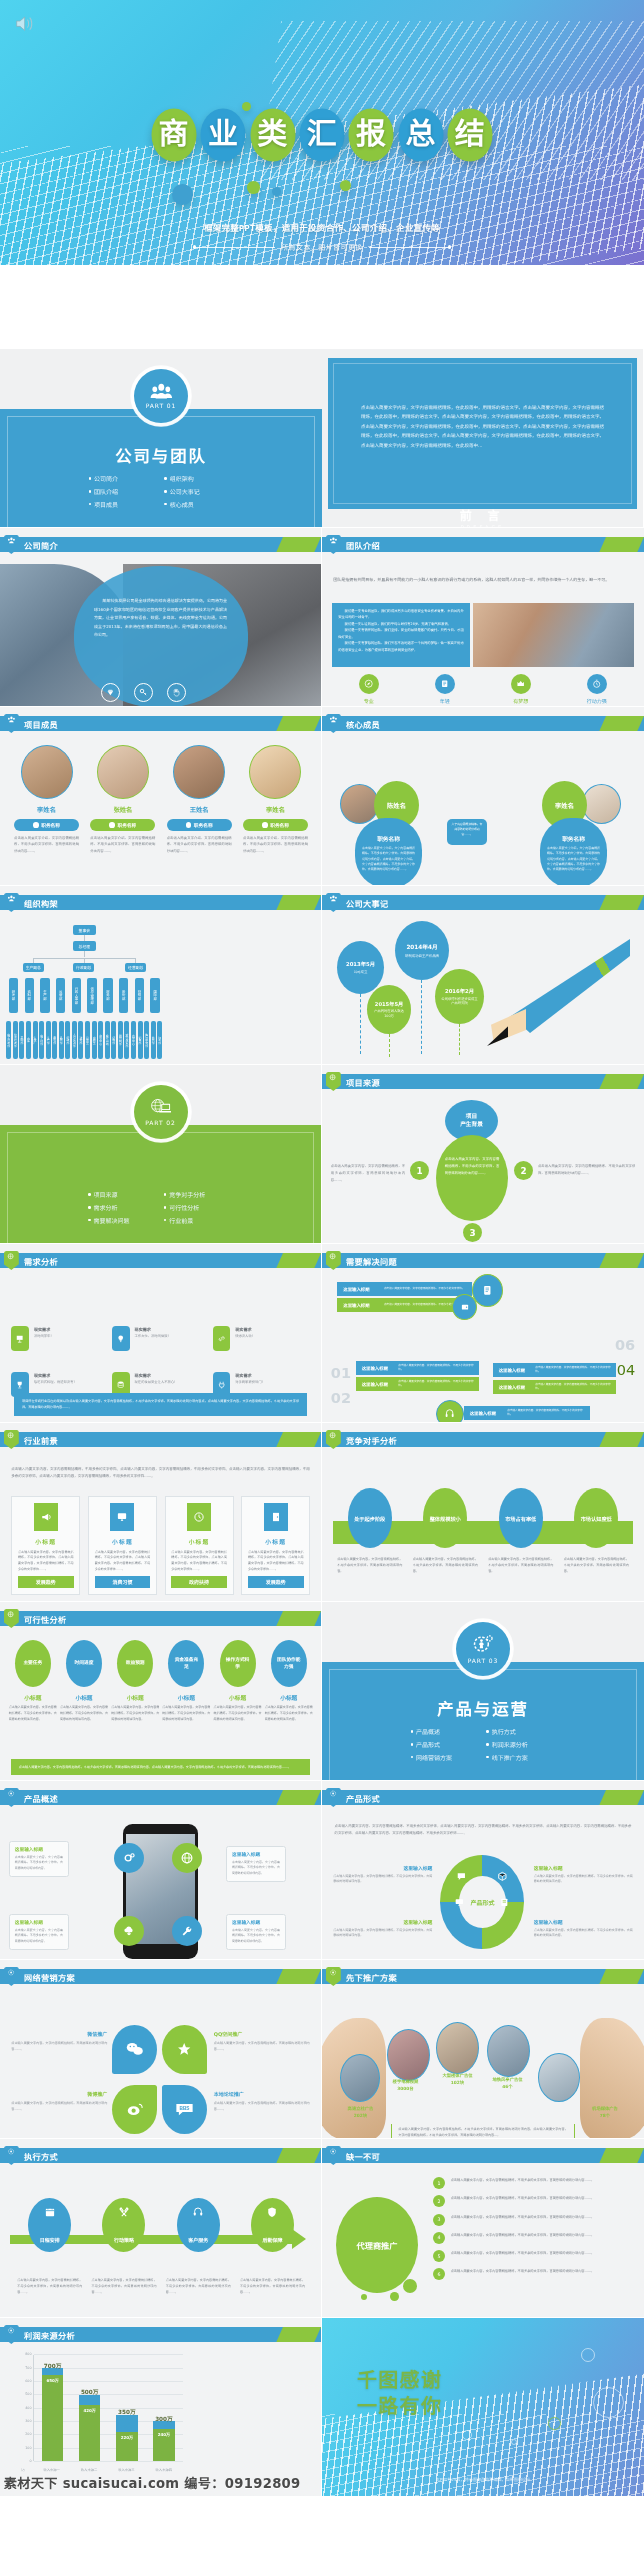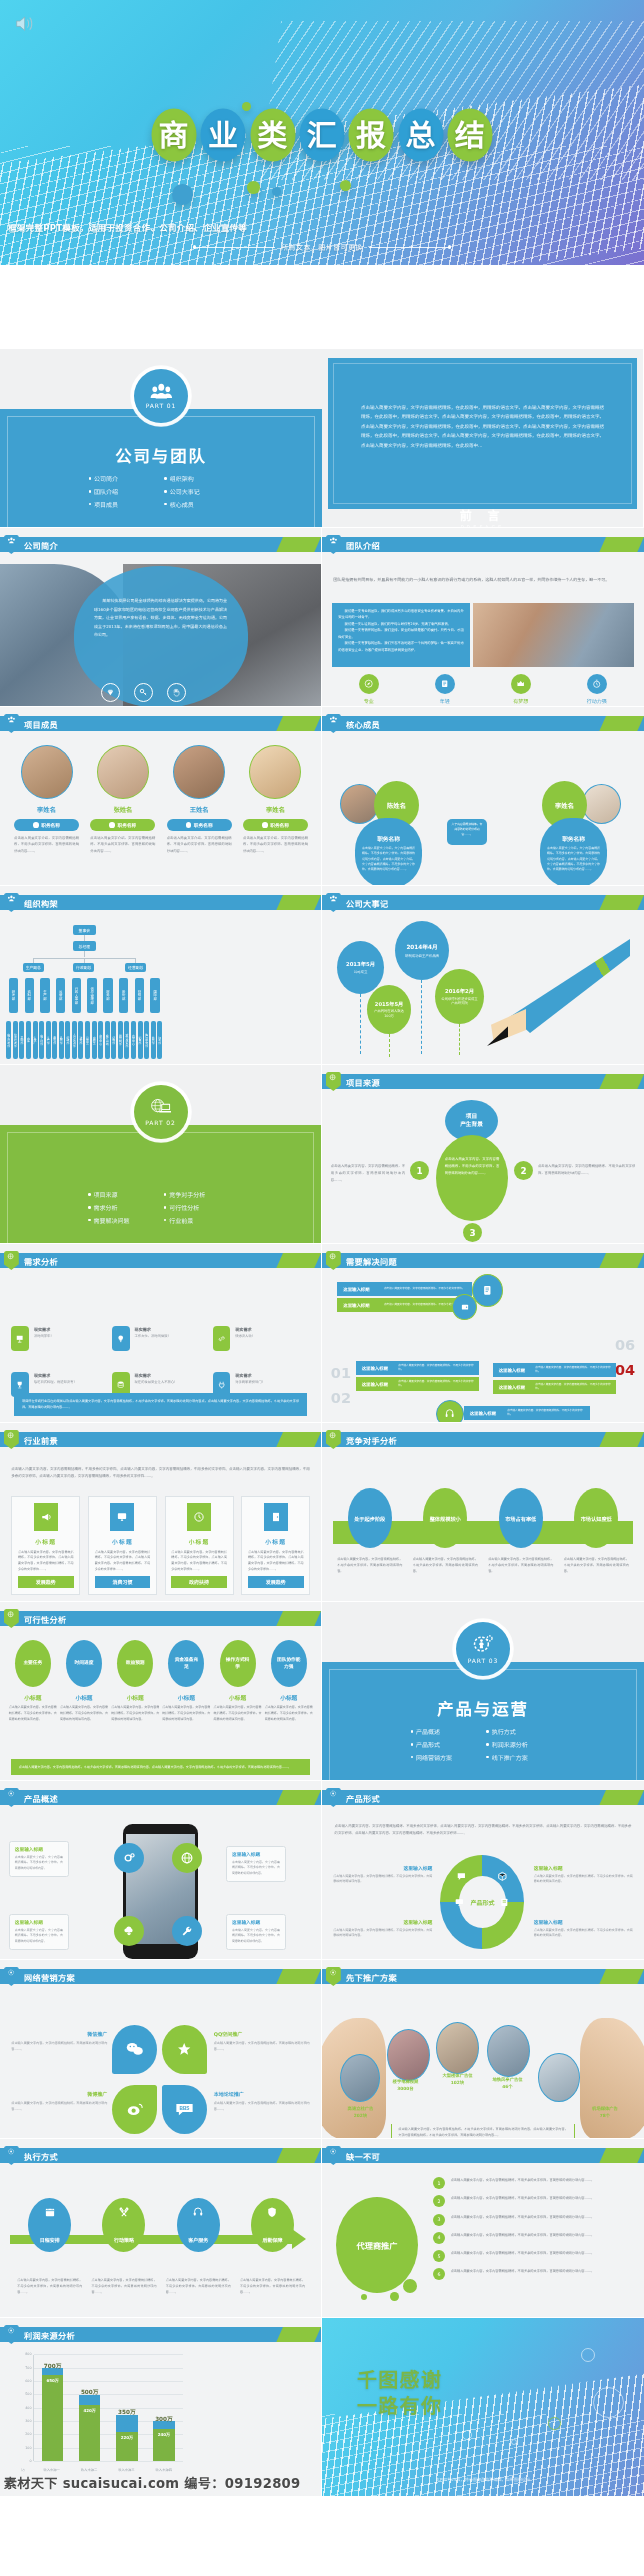--- a/index.html
+++ b/index.html
@@ -6,21 +6,21 @@
   * { box-sizing: border-box; margin:0; padding:0; }
   html,body { background:#ffffff; }
   body {
     width:644px; height:2576px; position:relative; overflow:hidden;
     font-family:"DejaVu Sans","Liberation Sans",sans-serif;
   }
   .page { width:644px; height:2576px; position:relative; background:#ffffff; }
 
   
   .cover { position:relative; width:644px; height:265px; overflow:hidden;
-    background:linear-gradient(135deg,#4fd3ef 0%,#45c3e8 28%,#57b6e4 55%,#6f8fd8 82%,#7b6fcf 100%); }
+    background:linear-gradient(135deg,#4fd3ef 0%,#45c3e8 28%,#57b6e4 55%,#6f8fd8 82%,#7b6fcf 100%);font-family:Liberation Mono, monospace; }
   .cover-rays { position:absolute; left:-10%; bottom:-8%; width:125%; height:62%;
     background:repeating-linear-gradient(101deg, rgba(255,255,255,.88) 0 1.3px, rgba(255,255,255,0) 1.3px 8.2px);
     transform:skewY(-7deg); opacity:.85; }
   .cover-rays2 { position:absolute; left:-5%; bottom:-5%; width:120%; height:50%;
     background:repeating-linear-gradient(-14deg, rgba(255,255,255,.55) 0 0.9px, rgba(255,255,255,0) 0.9px 10px); }
   .cover-rays3 { position:absolute; right:-2%; top:8%; width:60%; height:60%;
     background:repeating-linear-gradient(118deg, rgba(255,255,255,.45) 0 1.3px, rgba(255,255,255,0) 1.3px 9.4px);
     transform:skewX(-8deg); }
   .speaker-icon { position:absolute; left:14px; top:12.6px; width:21.4px; height:21.4px; opacity:.75; }
 
@@ -29,21 +29,21 @@
     font-size:30px; line-height:1; font-weight:bold; color:#ffffff;
     padding:12.6px 7.5px 14px; letter-spacing:0.6px;
     text-shadow:0 1.3px 3.1px rgba(0,0,0,.25); }
   .cover-title .ch::before { content:""; position:absolute; left:50%; top:50%;
     width:45px; height:53px; border-radius:50%; transform:translate(-50%,-52%);
     z-index:-1; box-shadow:0 4.4px 8.8px rgba(0,0,0,.20); }
   .cover-title .ch.g::before { background:#8cc63e; }
   .cover-title .ch.b::before { background:#2f9fd4; }
   .bub { position:absolute; border-radius:50%; z-index:4; box-shadow:0 3.8px 7.5px rgba(0,0,0,.15); }
 
-  .cover-sub  { position:absolute; left:8px; right:0; top:221px; text-align:left;
+  .cover-sub  { position:absolute; left:0; right:0; top:221px; text-align:center;
     font-size:8.5px; color:#ffffff; font-weight:bold; letter-spacing:0.3px; z-index:6;
     text-shadow:0 0.6px 1.9px rgba(0,0,0,.18); }
   .cover-sub2-wrap { position:absolute; left:0; right:0; top:242px; text-align:center; z-index:6;
     display:flex; align-items:center; justify-content:center; gap:6.3px; }
   .cover-rule { width:81px; height:0.6px; background:rgba(255,255,255,.85); position:relative; }
   .cover-rule::after { content:""; position:absolute; top:-1.3px; width:3.1px; height:3.1px;
     border-radius:50%; background:#ffffff; }
   .cover-rule.l::after { left:-1.3px; } .cover-rule.r::after { right:-1.3px; }
   .cover-sub2 { font-size:7px; color:#ffffff; letter-spacing:0.4px; text-shadow:0 0.6px 1.3px rgba(0,0,0,.2); }
 
@@ -737,21 +737,21 @@
         <div style="position:absolute;left:34px;top:117px;width:123px;height:14px;background:#3fa0d0;display:flex;align-items:center;">
           <span style="font-size:4.4px;color:#fff;font-weight:bold;padding-left:5.7px;width:44px;">这里输入标题</span>
           <span style="font-size:2.6px;color:#e7f3fa;line-height:1.7;padding-right:3.8px;">点击输入简要文字内容，文字内容需概括精炼，不用多余的文字修饰。</span>
         </div>
         <div style="position:absolute;left:34px;top:133px;width:123px;height:14px;background:#8cc63e;display:flex;align-items:center;">
           <span style="font-size:4.4px;color:#fff;font-weight:bold;padding-left:5.7px;width:44px;">这里输入标题</span>
           <span style="font-size:2.6px;color:#f3faea;line-height:1.7;padding-right:3.8px;">点击输入简要文字内容，文字内容需概括精炼，不用多余的文字修饰。</span>
         </div>
 
         <div style="position:absolute;right:8.8px;top:93px;font-size:14.5px;color:#cfd7dd;font-weight:bold;">06</div>
-        <div style="position:absolute;right:8.8px;top:118px;font-size:14.5px;color:#b91c1c;font-weight:bold;">04</div>
+        <div style="position:absolute;right:8.8px;top:118px;font-size:14.5px;color:#4d7c0f;font-weight:normal;">04</div>
         <div style="position:absolute;left:171px;top:119px;width:123px;height:14px;background:#3fa0d0;display:flex;align-items:center;">
           <span style="font-size:4.4px;color:#fff;font-weight:bold;padding-left:5.7px;width:44px;">这里输入标题</span>
           <span style="font-size:2.6px;color:#e7f3fa;line-height:1.7;padding-right:3.8px;">点击输入简要文字内容，文字内容需概括精炼，不用多余的文字修饰。</span>
         </div>
         <div style="position:absolute;left:171px;top:136px;width:123px;height:14px;background:#8cc63e;display:flex;align-items:center;">
           <span style="font-size:4.4px;color:#fff;font-weight:bold;padding-left:5.7px;width:44px;">这里输入标题</span>
           <span style="font-size:2.6px;color:#f3faea;line-height:1.7;padding-right:3.8px;">点击输入简要文字内容，文字内容需概括精炼，不用多余的文字修饰。</span>
         </div>
 
         <div style="position:absolute;left:114px;top:156px;width:28px;height:28px;border-radius:50%;background:#8cc63e;border:1.9px solid #3fa0d0;display:flex;align-items:center;justify-content:center;">

